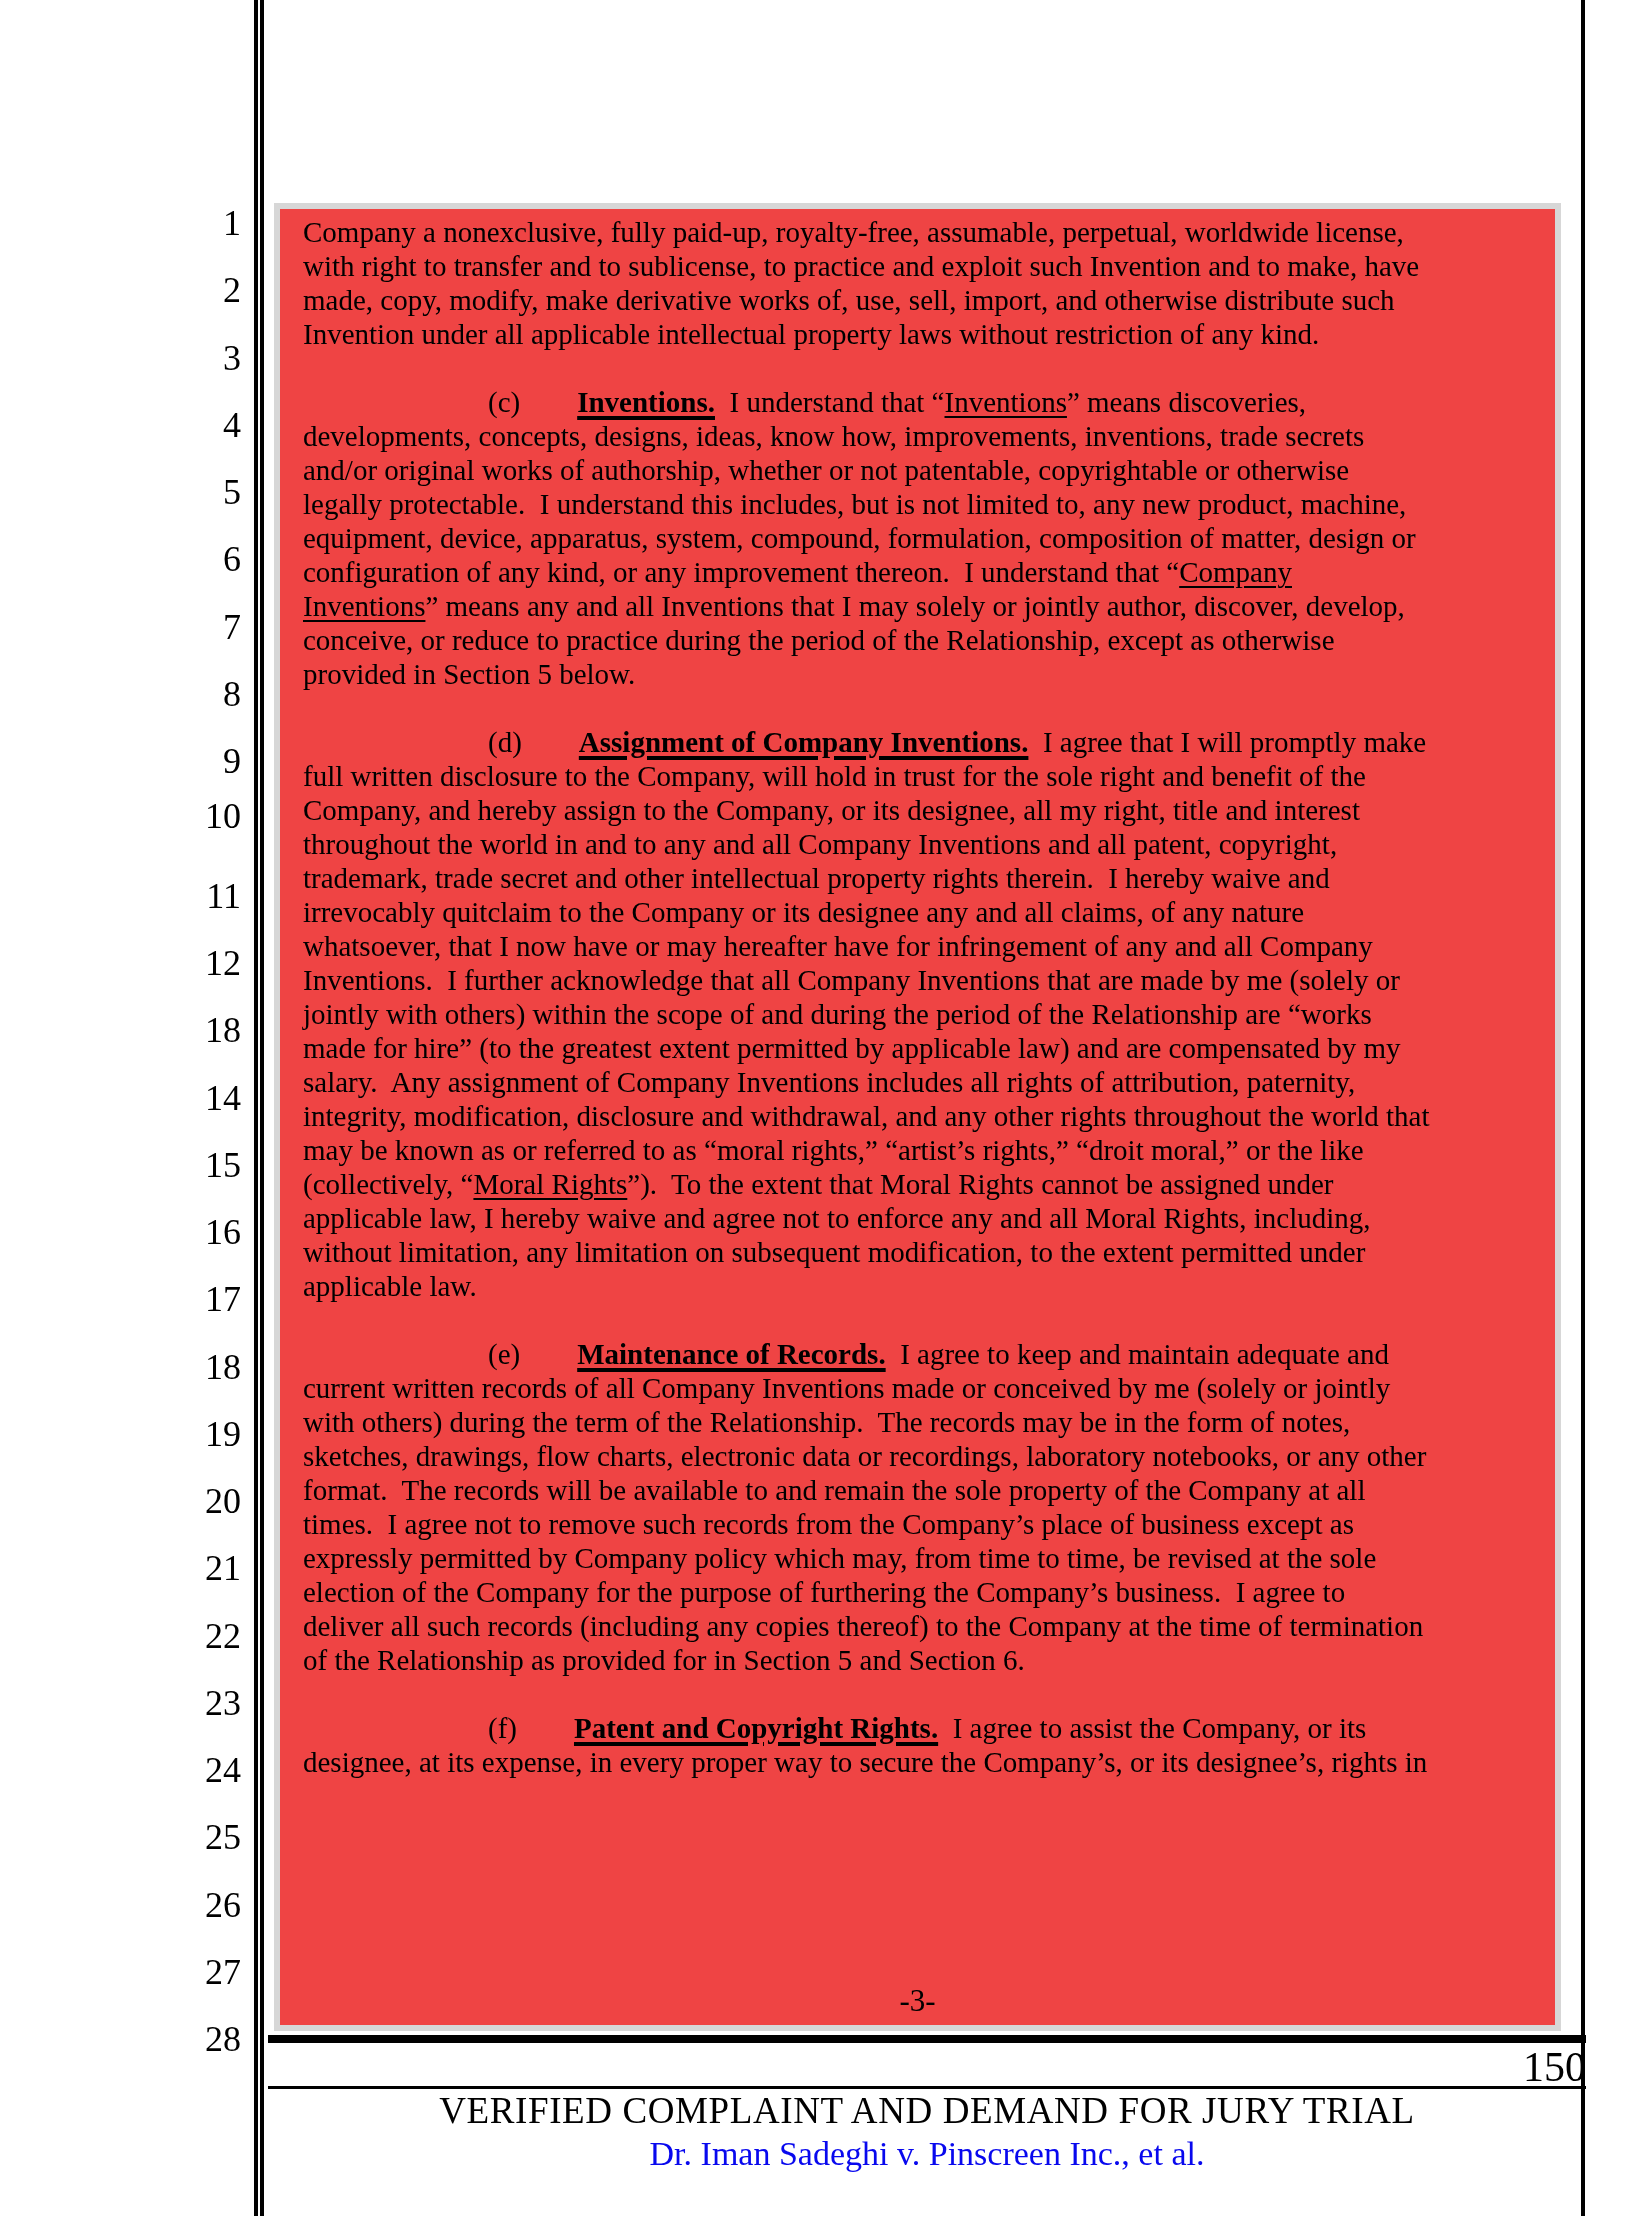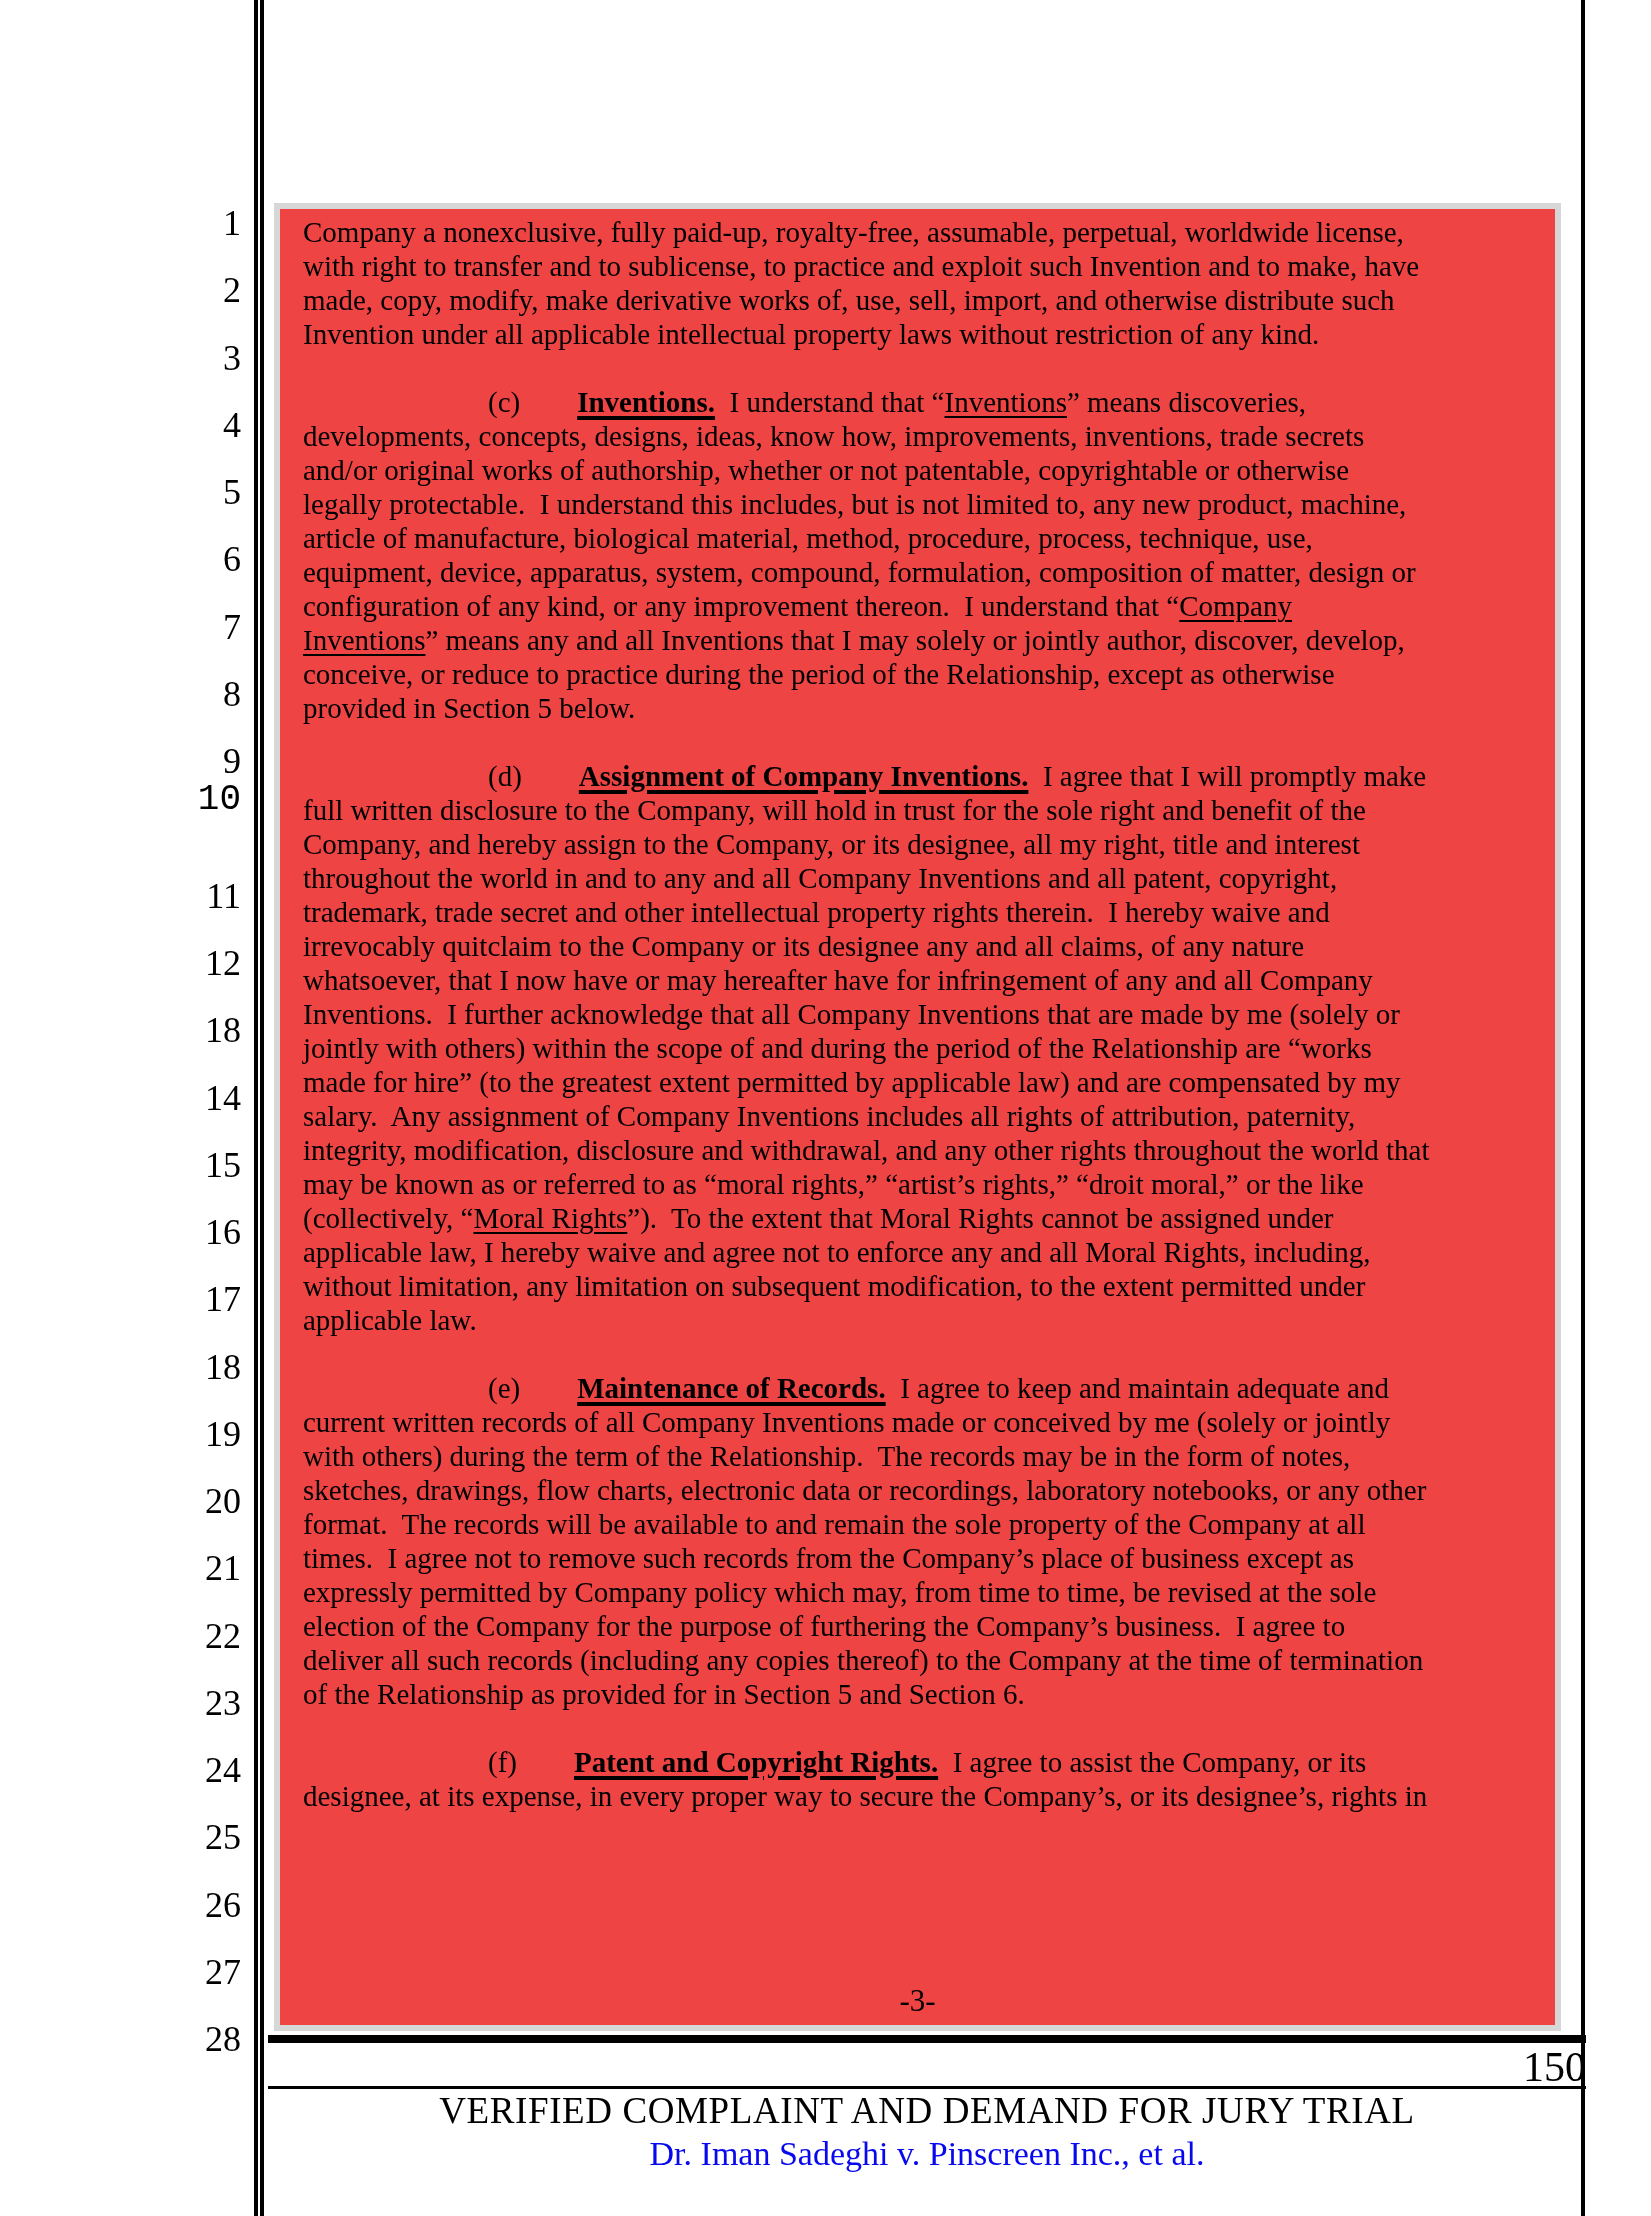--- a/index.html
+++ b/index.html
@@ -88,21 +88,21 @@
   <div class="line-numbers" id="lineNumbers">
       <div class="line-num" style="top: 205px;">1</div>
       <div class="line-num" style="top: 272px;">2</div>
       <div class="line-num" style="top: 340px;">3</div>
       <div class="line-num" style="top: 407px;">4</div>
       <div class="line-num" style="top: 474px;">5</div>
       <div class="line-num" style="top: 541px;">6</div>
       <div class="line-num" style="top: 609px;">7</div>
       <div class="line-num" style="top: 676px;">8</div>
       <div class="line-num" style="top: 743px;">9</div>
-      <div class="line-num" style="top: 782px; font-family: Liberation Mono, monospace;">10</div>
+      <div class="line-num" style="top: 798px;">10</div>
       <div class="line-num" style="top: 878px;">11</div>
       <div class="line-num" style="top: 945px;">12</div>
       <div class="line-num" style="top: 1012px;">18</div>
       <div class="line-num" style="top: 1080px;">14</div>
       <div class="line-num" style="top: 1147px;">15</div>
       <div class="line-num" style="top: 1214px;">16</div>
       <div class="line-num" style="top: 1281px; padding-left: 44px;">17</div>
       <div class="line-num" style="top: 1349px;">18</div>
       <div class="line-num" style="top: 1416px;">19</div>
       <div class="line-num" style="top: 1483px;">20</div>
@@ -126,21 +126,20 @@
           <div class="doc-line"><span>Company a nonexclusive, fully paid-up, royalty-free, assumable, perpetual, worldwide license,</span></div>
           <div class="doc-line"><span>with right to transfer and to sublicense, to practice and exploit such Invention and to make, have</span></div>
           <div class="doc-line"><span>made, copy, modify, make derivative works of, use, sell, import, and otherwise distribute such</span></div>
           <div class="doc-line"><span>Invention under all applicable intellectual property laws without restriction of any kind.</span></div>
         </div>
         <div class="para">
           <div class="doc-line"><span class="seg-label">(c)</span><span class="seg-hd">Inventions.</span><span>  I understand that “</span><span class="seg-u">Inventions</span><span>” means discoveries,</span></div>
           <div class="doc-line"><span>developments, concepts, designs, ideas, know how, improvements, inventions, trade secrets</span></div>
           <div class="doc-line"><span>and/or original works of authorship, whether or not patentable, copyrightable or otherwise</span></div>
           <div class="doc-line"><span>legally protectable.  I understand this includes, but is not limited to, any new product, machine,</span></div>
-          <div class="doc-line"><span>article of manufacture, biological material, method, procedure, process, technique, use,</span></div>
           <div class="doc-line"><span>equipment, device, apparatus, system, compound, formulation, composition of matter, design or</span></div>
           <div class="doc-line"><span>configuration of any kind, or any improvement thereon.  I understand that “</span><span class="seg-u">Company</span></div>
           <div class="doc-line"><span class="seg-u">Inventions</span><span>” means any and all Inventions that I may solely or jointly author, discover, develop,</span></div>
           <div class="doc-line"><span>conceive, or reduce to practice during the period of the Relationship, except as otherwise</span></div>
           <div class="doc-line"><span>provided in Section 5 below.</span></div>
         </div>
         <div class="para">
           <div class="doc-line"><span class="seg-label">(d)</span><span class="seg-hd">Assignment of Company Inventions.</span><span>  I agree that I will promptly make</span></div>
           <div class="doc-line"><span>full written disclosure to the Company, will hold in trust for the sole right and benefit of the</span></div>
           <div class="doc-line"><span>Company, and hereby assign to the Company, or its designee, all my right, title and interest</span></div>

